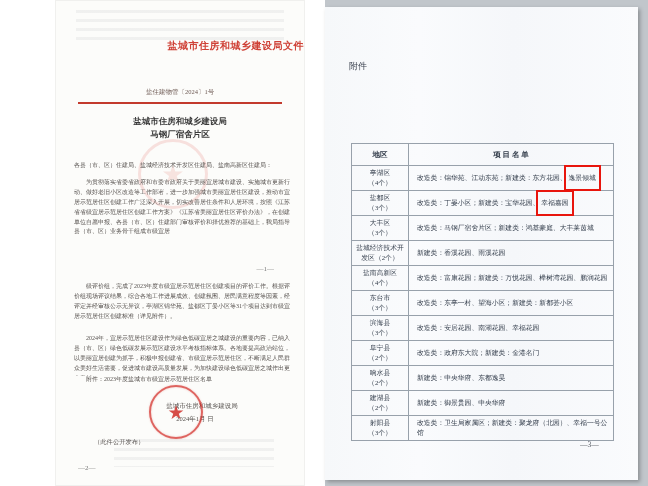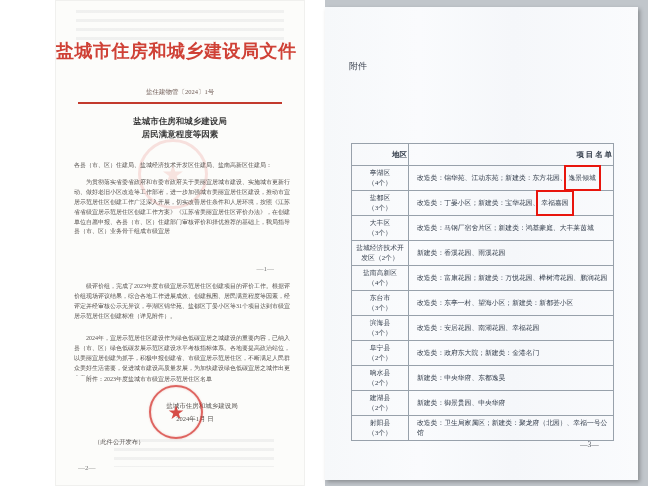--- a/index.html
+++ b/index.html
@@ -7,22 +7,22 @@
        font-family:"Liberation Serif","DejaVu Serif",serif;}
   .canvas{position:relative;width:648px;height:486px;background:#ffffff;}
 
   
   .left-page{position:absolute;left:55px;top:0;width:250px;height:486px;
              background:#fcfcfa;border:1px solid #f0f0ee;box-sizing:border-box;}
   .bleed{position:absolute;left:20px;right:20px;
          background:repeating-linear-gradient(to bottom, rgba(100,105,115,.08) 0 3px, transparent 3px 9px);}
   .bleed-top{top:9px;height:32px;}
   .bleed-bottom{top:438px;height:28px;left:58px;right:30px;}
-  .doc-header{position:absolute;top:38px;left:0;right:0;text-align:left;
-              font-size:18px;font-weight:bold;color:#cf4136;letter-spacing:.5px;}
+  .doc-header{position:absolute;top:38px;left:0;right:0;text-align:right;
+              font-size:10px;font-weight:bold;color:#cf4136;letter-spacing:.5px;}
   .doc-number{position:absolute;top:87px;left:0;right:0;text-align:center;
               font-size:6.5px;color:#6e5a54;}
   .red-rule{position:absolute;top:101px;left:22px;right:22px;height:2px;background:#c33a2d;}
   .doc-title{position:absolute;top:114px;left:0;right:0;text-align:center;
              font-size:8.5px;font-weight:bold;color:#3a3a3a;line-height:1.55;}
   .seal-ghost{position:absolute;top:138px;left:82px;width:64px;height:64px;border-radius:50%;
               border:3px solid rgba(220,60,50,.14);display:flex;align-items:center;justify-content:center;
               color:rgba(220,60,50,.13);font-size:26px;}
   .recipients{position:absolute;top:160px;left:18px;right:14px;
               font-size:6px;line-height:1.65;color:#56514e;text-align:justify;}
@@ -51,21 +51,21 @@
   .right-frame{position:absolute;left:325px;top:0;width:323px;height:486px;background:#c1c6cb;}
   .right-page{position:absolute;left:0;top:7px;width:313px;height:473px;
               background:linear-gradient(90deg,#f6f8fa 0%,#fafbfd 30%,#f5f7fa 60%,#fafbfd 100%);
               box-shadow:2px 2px 4px rgba(0,0,0,.28);}
   .attach-label{position:absolute;top:53px;left:24px;font-size:9px;color:#3c4350;}
   .attach-title{position:absolute;top:93px;left:0;right:0;text-align:center;
                 font-size:14.5px;font-weight:bold;color:#20242c;letter-spacing:.5px;}
   .list-table{position:absolute;top:136px;left:26px;width:263px;border-collapse:collapse;
               table-layout:fixed;}
   .list-table th,.list-table td{border:1px solid #98a1ab;color:#333d4b;overflow:visible;}
-  .list-table th{height:19px;font-size:7.5px;font-weight:bold;text-align:right;}
+  .list-table th{height:19px;font-size:7.5px;font-weight:bold;text-align:center;}
   .list-table .c1{width:54px;}
   .region-cell{height:22px;text-align:center;font-size:6.8px;line-height:1.45;padding:1px;}
   .projects-cell{font-size:6.8px;padding:2px 4px 2px 8px;line-height:1.4;}
   .red-box{position:relative;z-index:3;display:inline-block;border:2px solid #e8150d;
            padding:8px 3px;margin:-8px -3px;line-height:1;}
   .pagenum3{position:absolute;top:433px;left:255px;font-size:7.5px;color:#5b6068;}
 </style>
 </head>
 <body>
 
@@ -73,21 +73,21 @@
 
   <div class="left-page">
     <div class="bleed bleed-top"></div>
 
     <div class="doc-header">盐城市住房和城乡建设局文件</div>
     <div class="doc-number">盐住建物管〔2024〕1号</div>
     <div class="red-rule"></div>
 
     <div class="doc-title">
       <div>盐城市住房和城乡建设局</div>
-      <div>居民满意程度等因素</div>
+      <div>马钢厂宿舍片区</div>
     </div>
 
     <div class="seal-ghost">★</div>
 
     <div class="recipients">各县（市、区）住建局、盐城经济技术开发区住建局、盐南高新区住建局：</div>
     <p class="body-para p1">为贯彻落实省委省政府和市委市政府关于美丽宜居城市建设、实施城市更新行动、做好老旧小区改造等工作部署，进一步加强城市美丽宜居住区建设，推动市宜居示范居住区创建工作广泛深入开展，切实改善居住条件和人居环境，按照《江苏省省级宜居示范居住区创建工作方案》《江苏省美丽宜居住区评价办法》，在创建单位自愿申报、各县（市、区）住建部门审核评价和择优推荐的基础上，我局指导县（市、区）业务骨干组成市级宜居</p>
     <div class="pagenum pn1">—1—</div>
     <p class="body-para p2">级评价组，完成了2023年度市级宜居示范居住区创建项目的评价工作。根据评价组现场评议结果，综合各地工作进展成效、创建氛围、居民满意程度等因素，经评定并经审核公示无异议，亭湖区锦华苑、盐都区丁晏小区等31个项目达到市级宜居示范居住区创建标准（详见附件）。</p>
     <p class="body-para p3">2024年，宜居示范居住区建设作为绿色低碳宜居之城建设的重要内容，已纳入县（市、区）绿色低碳发展示范区建设水平考核指标体系。各地要提高政治站位，以美丽宜居创建为抓手，积极申报创建省、市级宜居示范居住区，不断满足人民群众美好生活需要，促进城市建设高质量发展，为加快建设绿色低碳宜居之城作出更大贡献。</p>
     <div class="attach-line">附件：2023年度盐城市市级宜居示范居住区名单</div>

